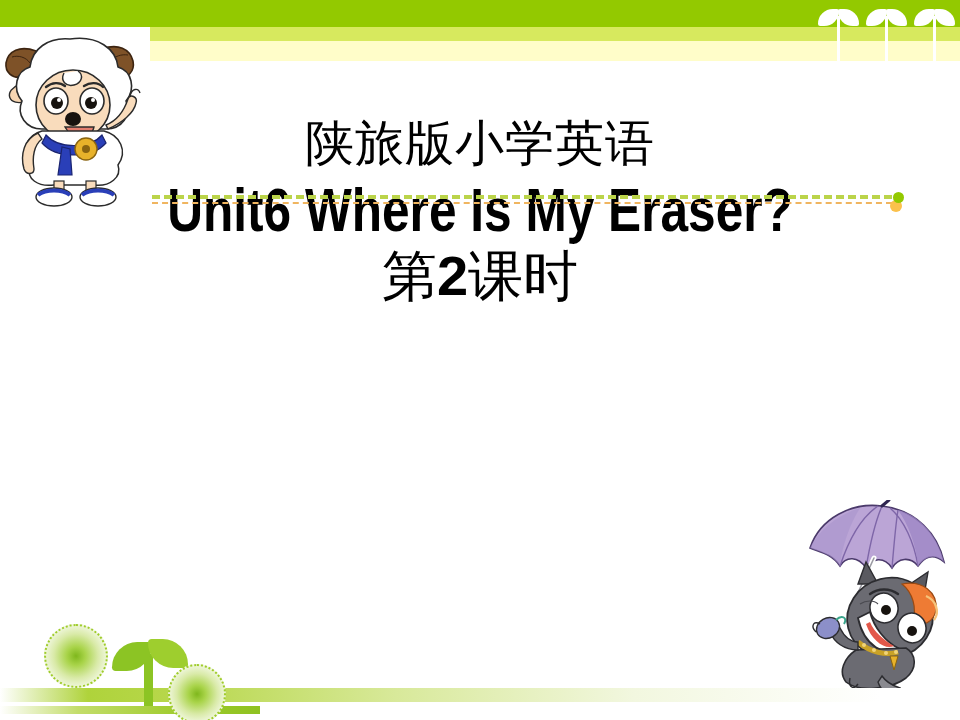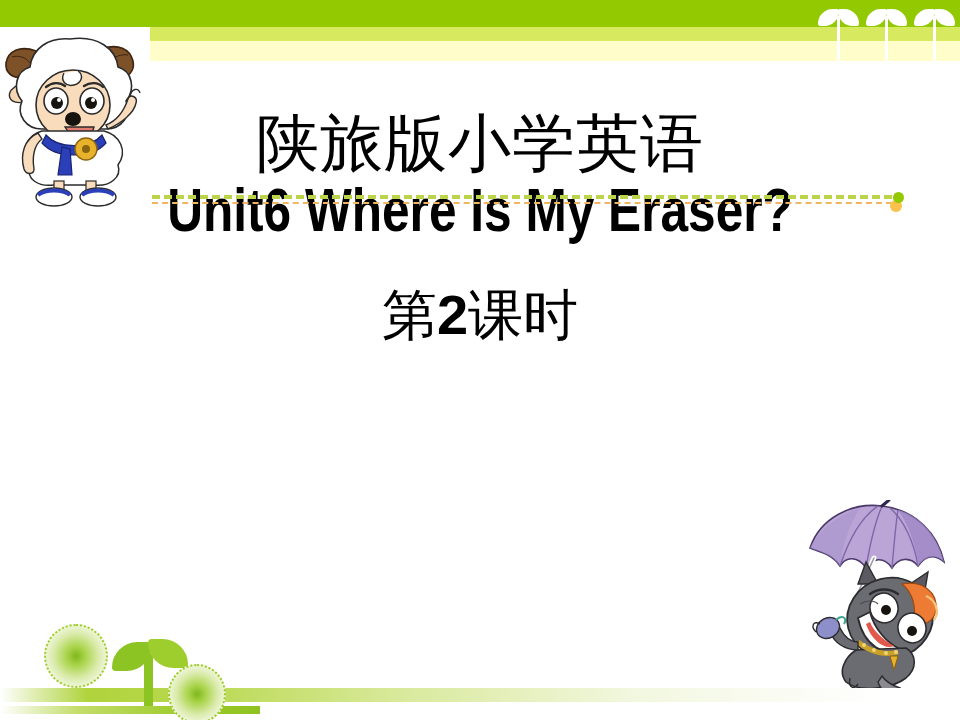--- a/index.html
+++ b/index.html
@@ -103,21 +103,21 @@
   
   .title-block {
     position: absolute;
     left: 0;
     top: 112px;
     width: 960px;
     text-align: center;
   }
   .line-cn {
     font-family: "DejaVu Serif", "Liberation Serif", serif;
-    font-size: 63px;
+    font-size: 49px;
     line-height: 64px;
     color: #000000;
     letter-spacing: 1px;
     white-space: nowrap;
   }
   .line-en {
     font-family: "Liberation Sans", sans-serif;
     font-weight: bold;
     font-size: 62px;
     line-height: 68px;
@@ -125,21 +125,20 @@
     transform: scaleX(0.80);
     transform-origin: center center;
     white-space: nowrap;
   }
   .line-session {
     font-family: "DejaVu Serif", "Liberation Serif", serif;
     font-size: 55px;
     line-height: 64px;
     color: #000000;
     white-space: nowrap;
-    margin-top: 39px;
   }
   .line-session .num {
     font-family: "Liberation Sans", sans-serif;
     font-weight: bold;
     font-size: 56px;
   }
 
   
   .divider {
     position: absolute;

